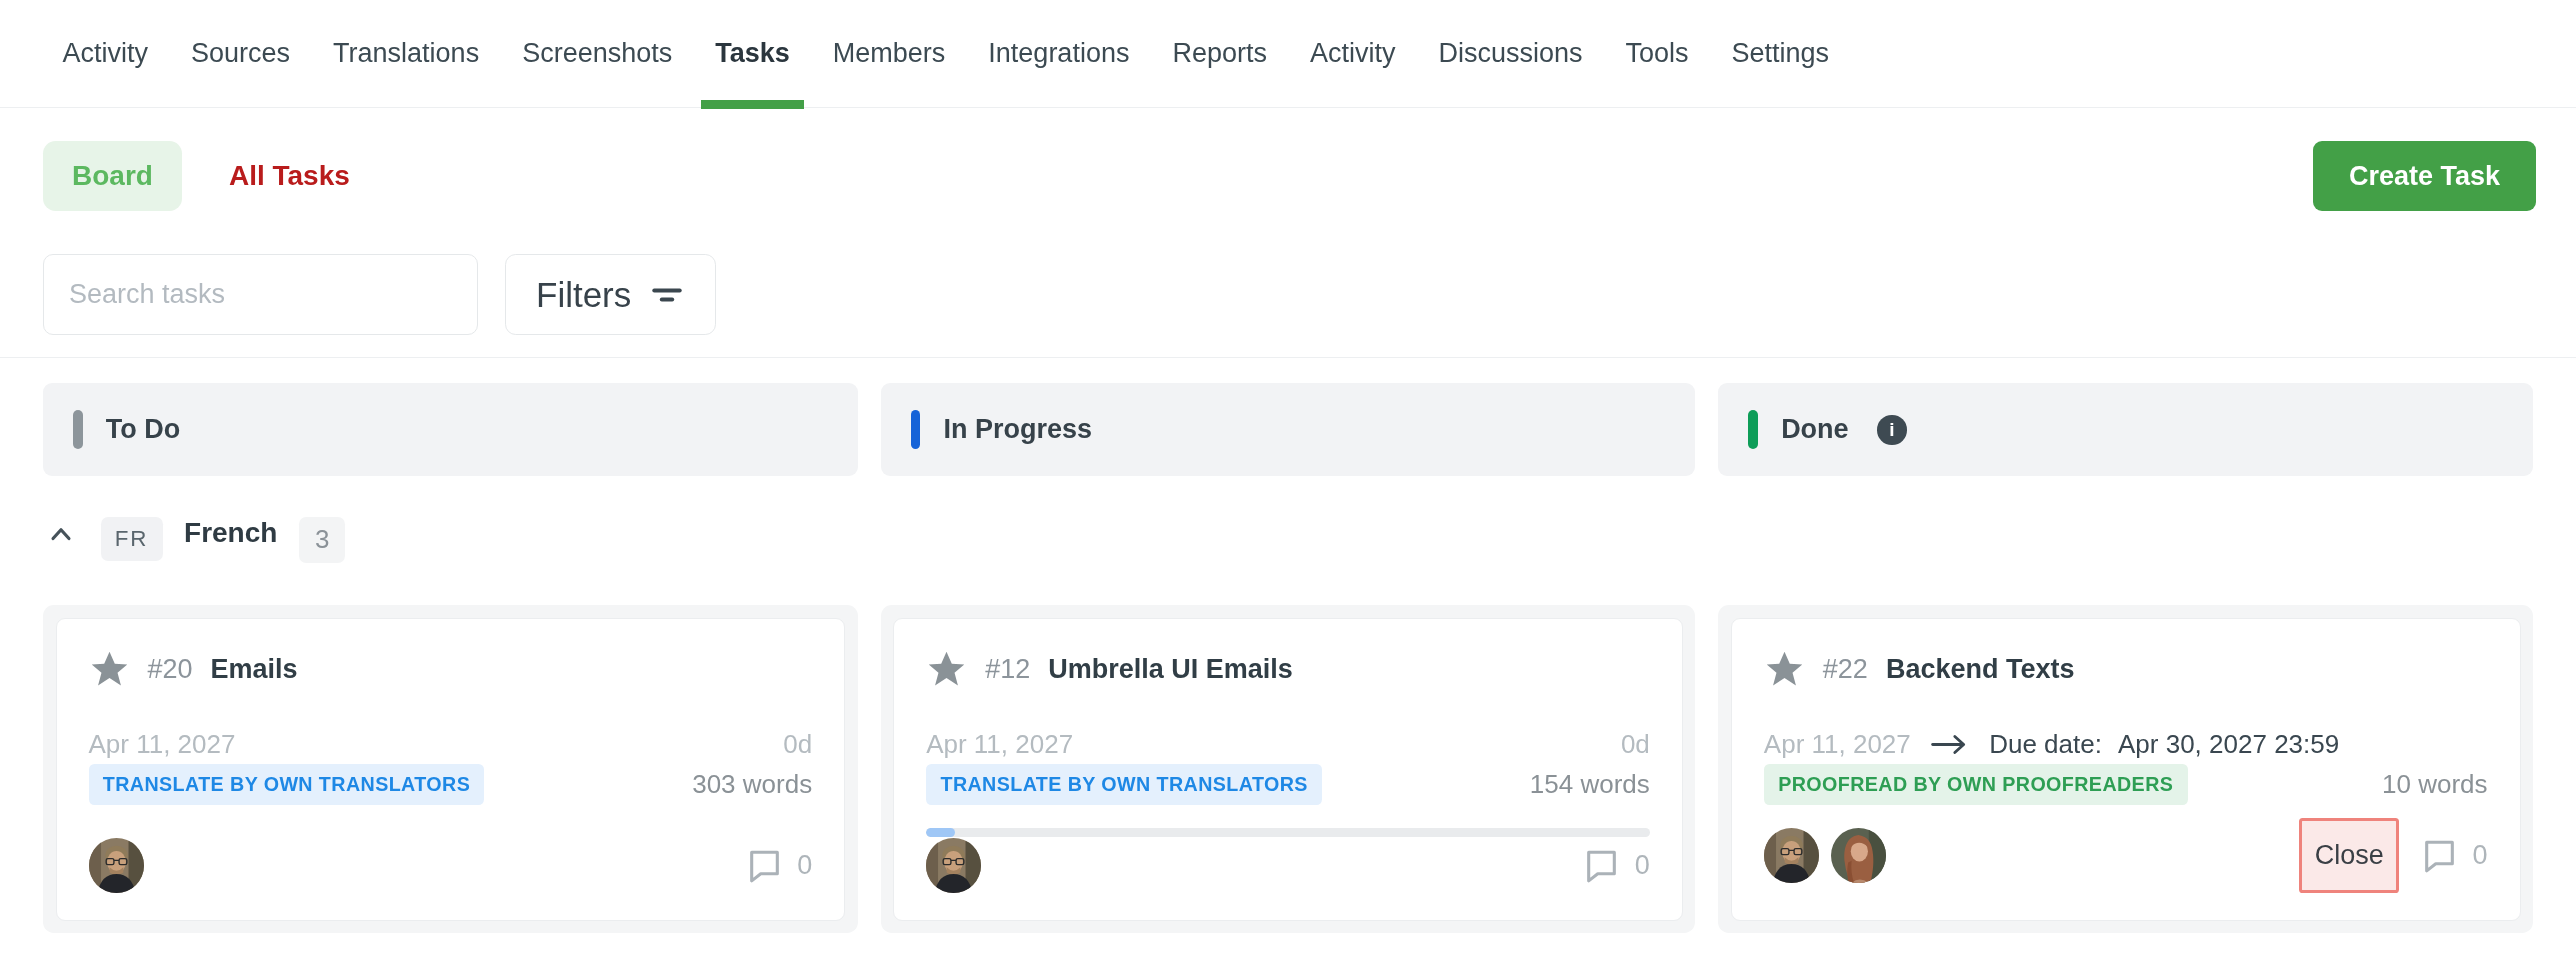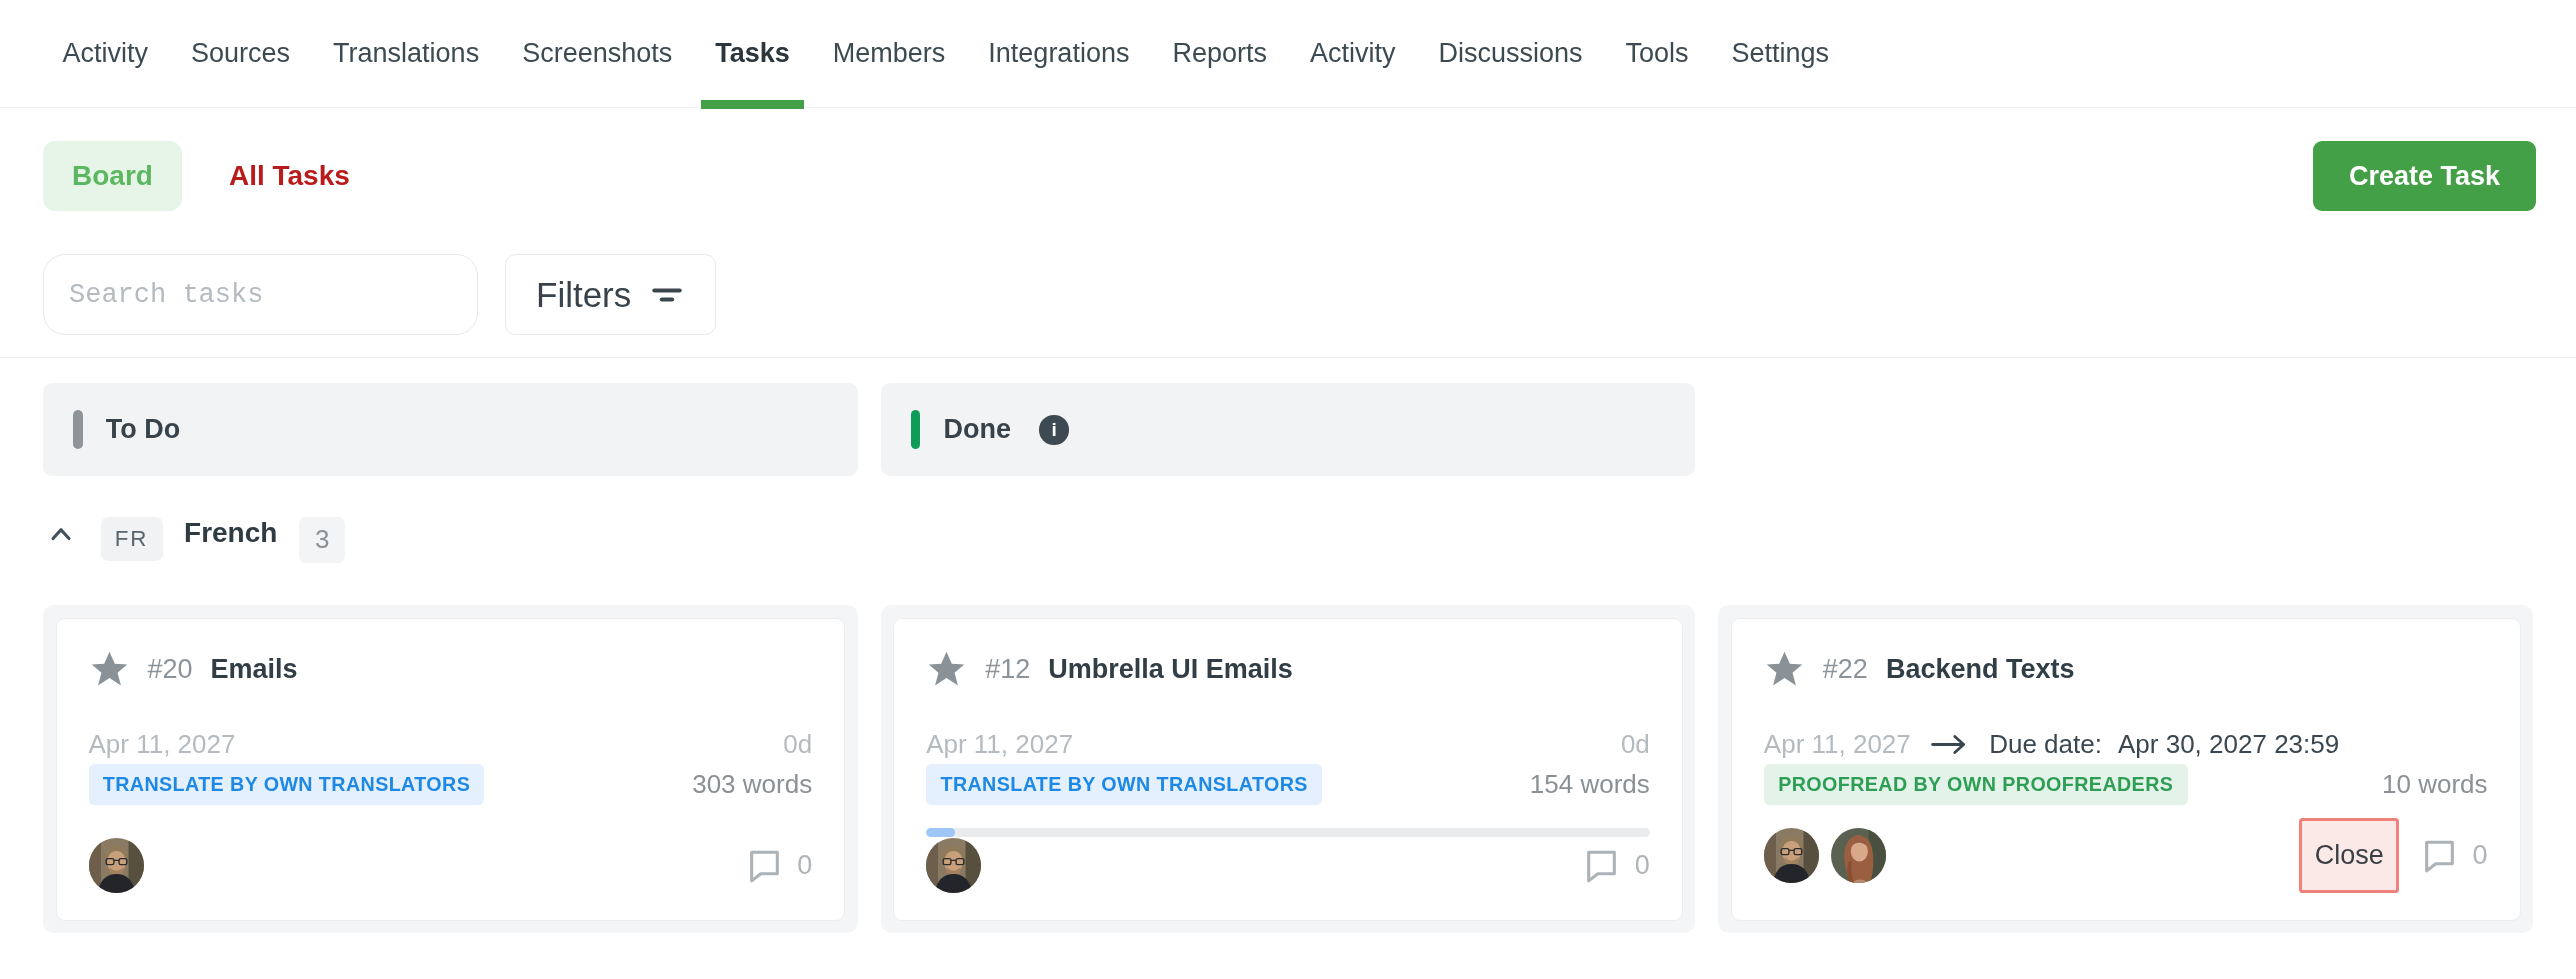--- a/index.html
+++ b/index.html
@@ -17,22 +17,22 @@
   
   .toolbar { display:flex; align-items:center; margin:33px 40px 0 43px; }
   .board-chip { background:#e7f4e8; color:#5cb860; font-size:28px; font-weight:700;
     padding:0 29px; height:70px; border-radius:12.5px; display:flex; align-items:center; cursor:pointer; }
   .all-tasks { margin-left:47px; font-size:28px; font-weight:600; color:#b91c1c; cursor:pointer; }
   .create-task { margin-left:auto; background:#43a047; color:#ffffff; font-size:27px; font-weight:700;
     height:70px; padding:0 36px; border:none; border-radius:9px; display:flex; align-items:center; cursor:pointer; }
 
   
   .search-row { display:flex; align-items:center; gap:27px; margin:43px 43px 0; }
-  .search-input { width:435px; height:81px; border:1.8px solid #e5e8ea; border-radius:22px;
-    font-size:27px; padding:0 25px; color:#37424a; outline:none; font-family:Liberation Mono, monospace; }
+  .search-input { width:435px; height:81px; border:1.8px solid #e5e8ea; border-radius:10px;
+    font-size:27px; padding:0 25px; color:#37424a; outline:none; font-family:Liberation Sans, sans-serif; }
   .search-input::placeholder { color:#b3bac0; }
   .filters-btn { height:81px; background:#ffffff; border:1.8px solid #e5e8ea; border-radius:10.7px;
     display:flex; align-items:center; gap:18px; padding:0 30px; font-size:35px; color:#37424a; cursor:pointer;
     font-family:"Liberation Sans", sans-serif; }
 
   .page-divider { height:1.8px; background:#edeff1; margin-top:21.5px; }
 
   
   .grid3 { display:grid; grid-template-columns:repeat(3,1fr); gap:23px; margin:25px 43px 0; }
   .col-header { background:#f2f3f5; border-radius:9px; height:93px; display:flex; align-items:center;
@@ -158,20 +158,24 @@
 </div>
 
 <div class="page-divider"></div>
 
 <div class="grid3">
   <div class="col-header">
     <span class="col-marker" style="background: rgb(141, 149, 155);"></span>
     <span class="col-label">To Do</span>
   </div>
   <div class="col-header">
+    <span class="col-marker" style="background: rgb(22, 99, 216);"></span>
+    <span class="col-label">In Progress</span>
+  </div>
+  <div class="col-header">
     <span class="col-marker" style="background: rgb(14, 157, 88);"></span>
     <span class="col-label">Done</span>
     <span class="info-icon">i</span>
   </div>
 </div>
 
 <div class="group-row">
   <span class="chev-btn">
     <svg width="30" height="30" viewBox="0 0 34 34">
         <use href="#sym-chevron-up"></use>

